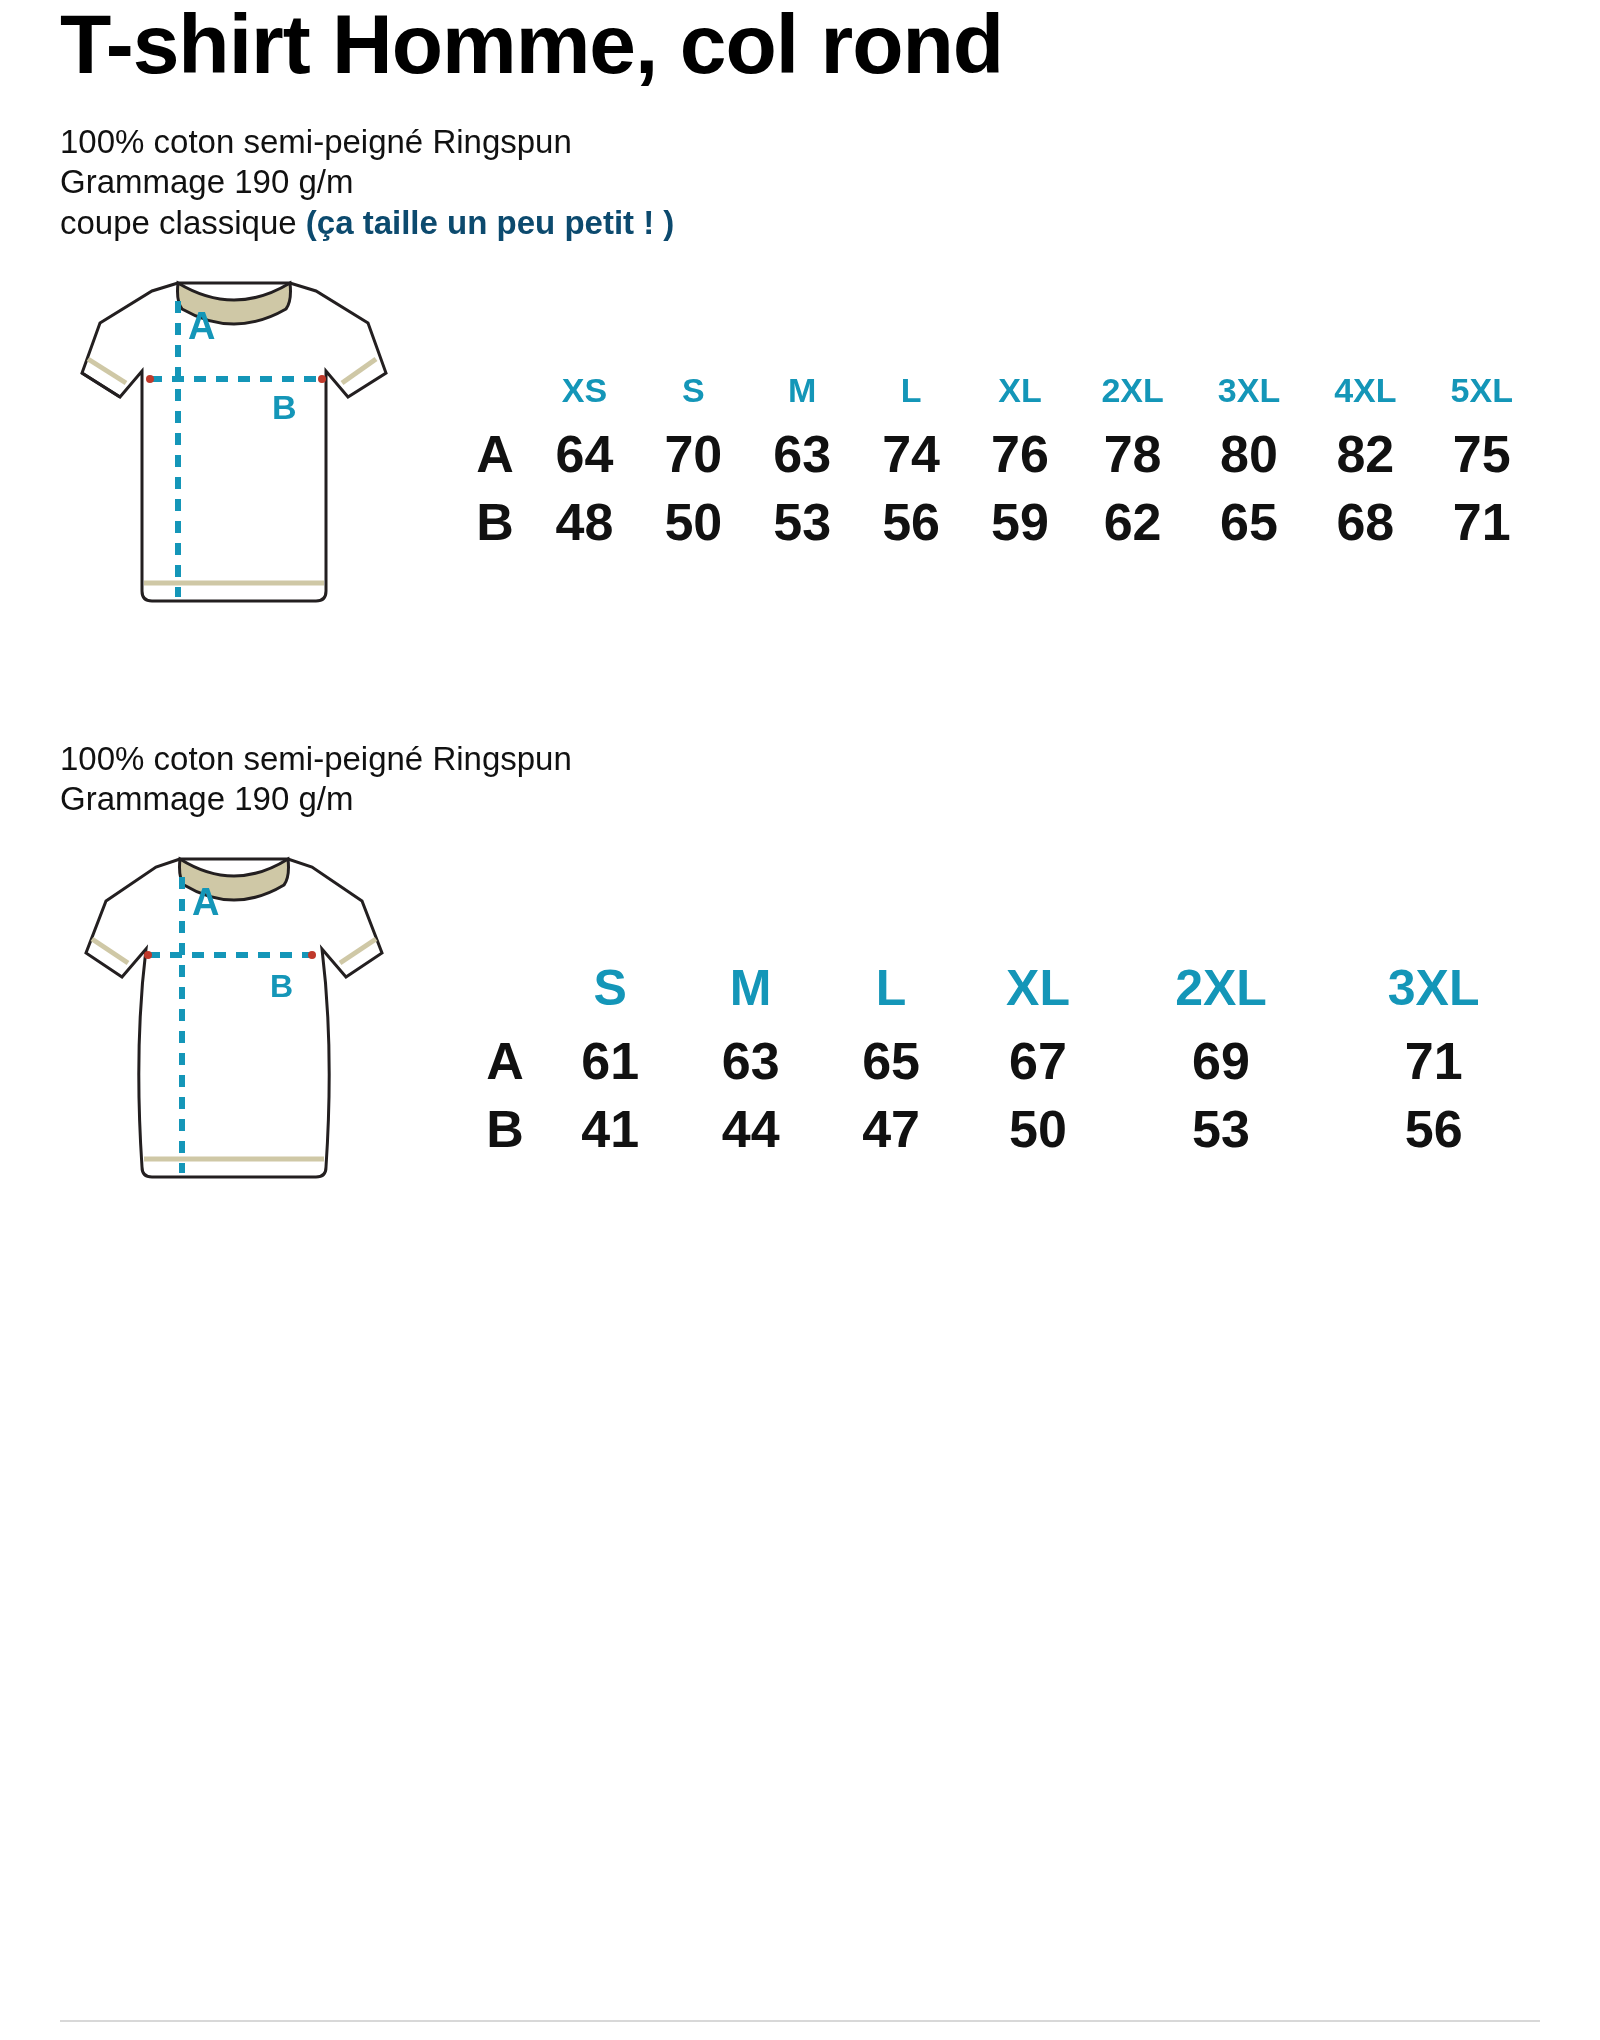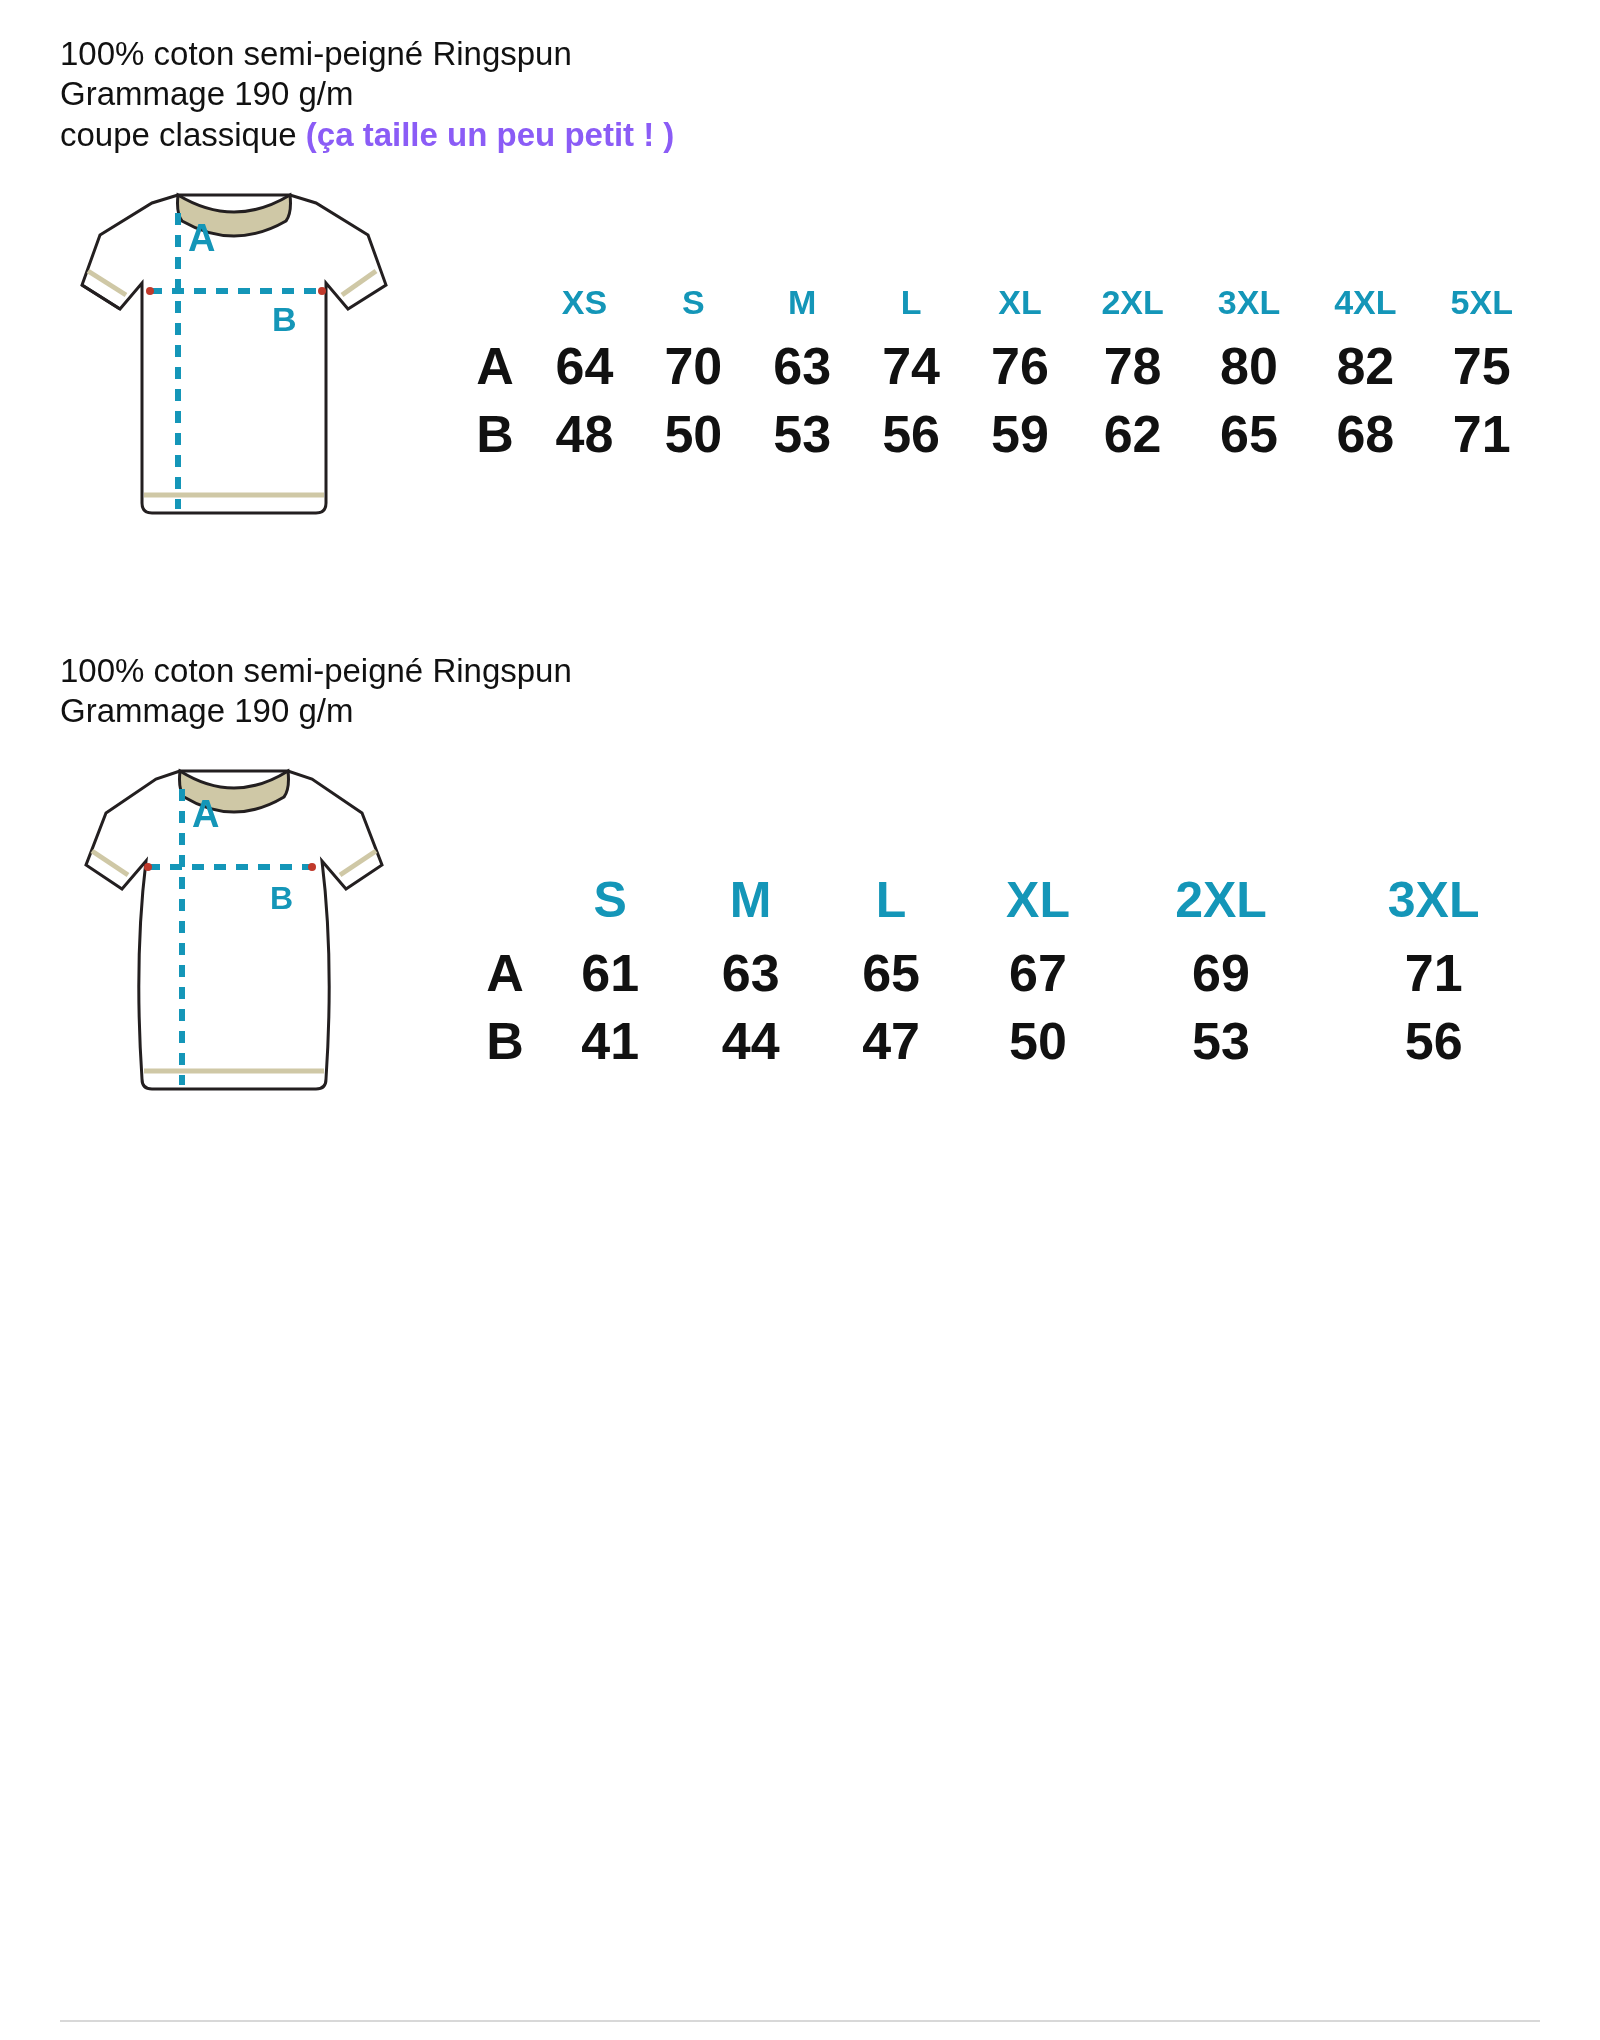--- a/index.html
+++ b/index.html
@@ -35,21 +35,21 @@
   .spec-lines {
     margin-top: 34px;
   }
   .spec-line {
     font-size: 33px;
     line-height: 1.22;
     color: #111111;
     white-space: nowrap;
   }
   .accent {
-    color: #8b5cf6;
+    color: #0c4a6e;
     font-weight: bold;
   }
   .content-row {
     display: flex;
     align-items: flex-start;
     margin-top: 18px;
   }
   .tee-figure {
     width: 390px;
     flex: 0 0 390px;
@@ -112,20 +112,21 @@
     height: 2px;
     background: #d8d8d8;
   }
 </style>
 </head>
 <body>
 
 <div class="page">
 
   <div class="section section-men">
+    <h1 class="section-title">T-shirt Homme, col rond</h1>
 
     <div class="spec-lines">
       <div class="spec-line">
         <span>100% coton semi-peigné Ringspun</span>
       </div>
       <div class="spec-line">
         <span>Grammage 190 g/m</span>
       </div>
       <div class="spec-line">
         <span>coupe classique </span><span class="accent">(ça taille un peu petit ! )</span>

